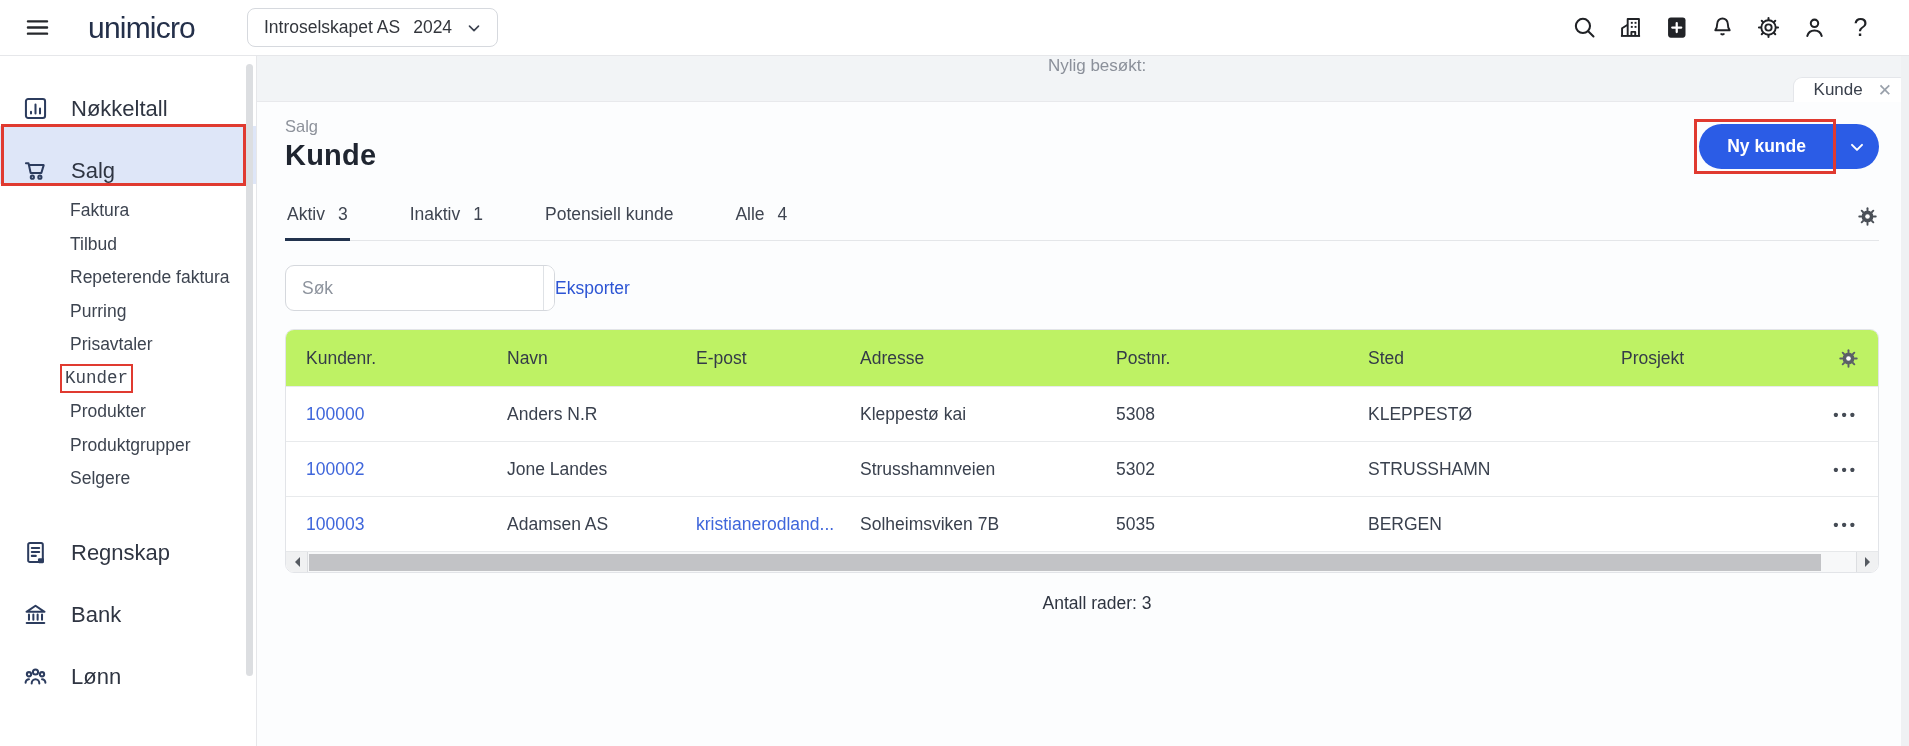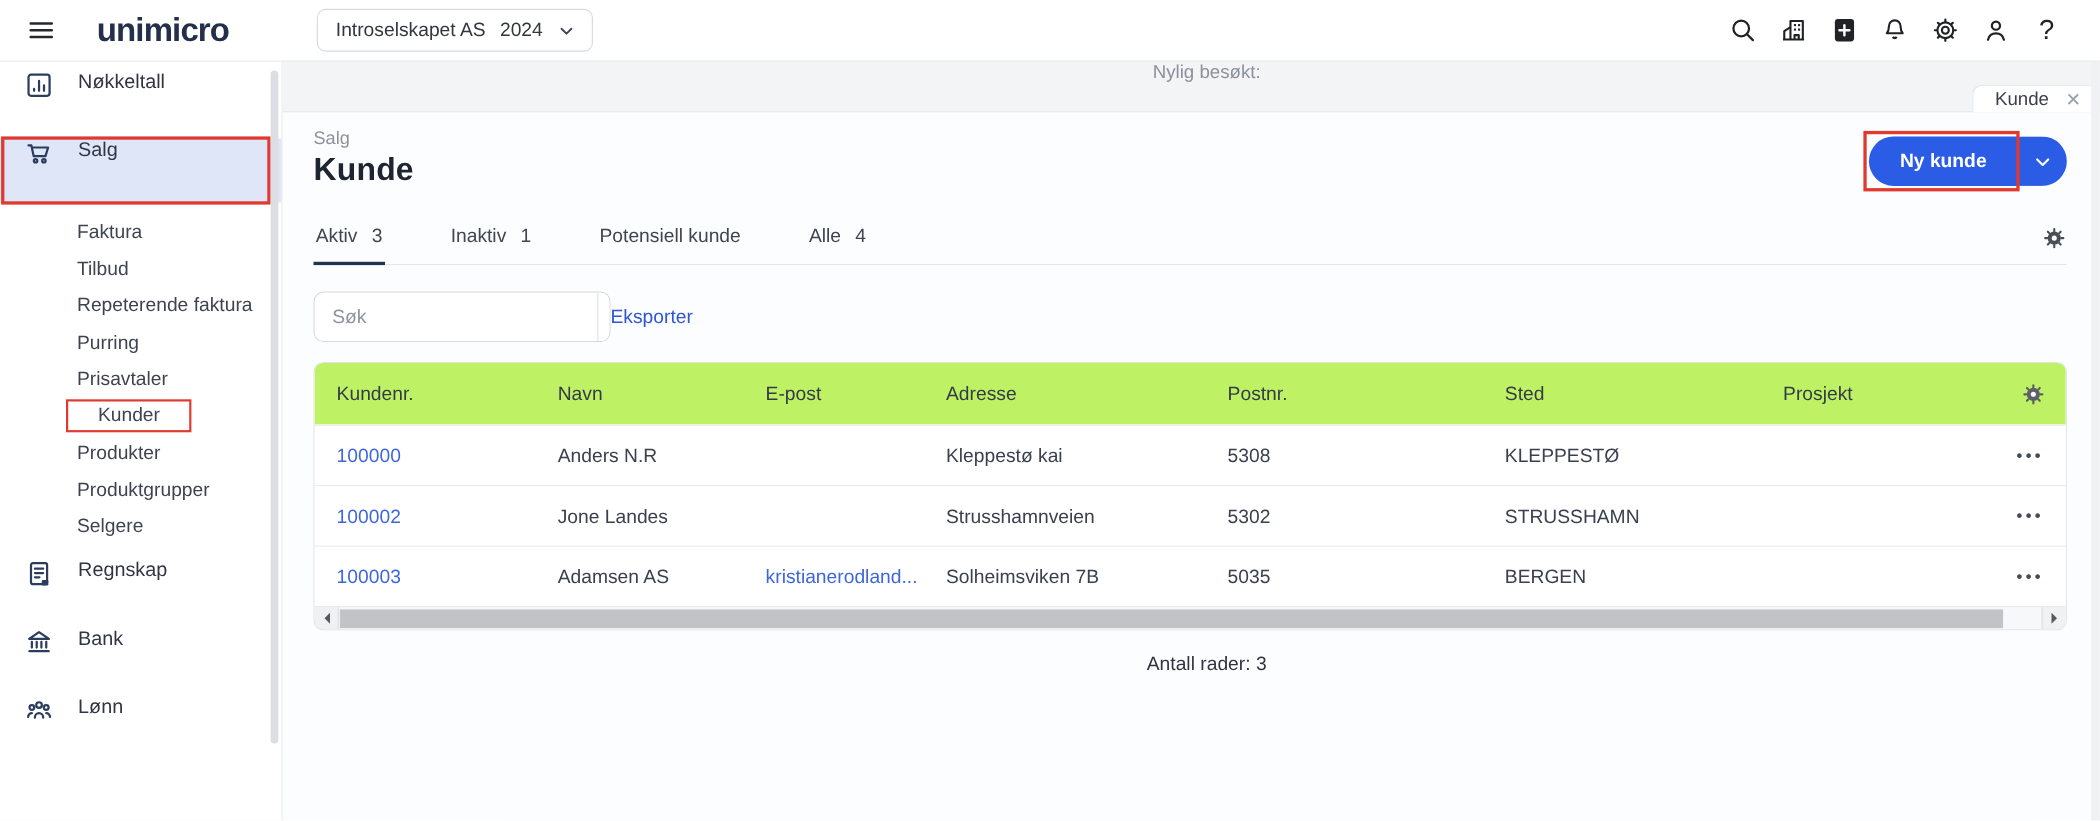--- a/index.html
+++ b/index.html
@@ -9,43 +9,43 @@
     background: #fff; color: #2e3440; overflow: hidden;
     --accent: #2b5ce6; --red: #e03a30; --navy: #2c3c5e; --link: #3f66db;
   }
   svg { display: block; }
 
   
   .topbar { height: 56px; display: flex; align-items: center; padding: 0 34px 0 22px;
             background: #fff; border-bottom: 1px solid #e6e7ea; position: relative; z-index: 5; }
   .burger { width: 30px; height: 30px; border: none; background: none; cursor: pointer;
             display: flex; align-items: center; justify-content: center; }
-  .logo { font-size: 30px; font-weight: 700; color: #24304a; letter-spacing: -0.8px; margin-left: 36px; text-align: right; }
-  .company-sel { margin-left: 80px; height: 39px; display: flex; align-items: center; gap: 13px;
+  .logo { font-size: 30px; font-weight: 400; color: #24304a; letter-spacing: -0.8px; margin-left: 36px; text-align: right; }
+  .company-sel { margin-left: 52px; height: 39px; display: flex; align-items: center; gap: 13px;
                  border: 1px solid #d6d9de; border-radius: 8px; background: #fff; padding: 0 14px 0 16px;
                  font-size: 17.5px; color: #33363c; cursor: pointer; }
   .hdr-icons { margin-left: auto; display: flex; align-items: center; gap: 17px; }
   .hdr-icon { width: 29px; height: 29px; border: none; background: none; cursor: pointer;
               display: flex; align-items: center; justify-content: center; color: #202226; }
   .hdr-icon .qmark { font-size: 25px; font-weight: 500; color: #202226; }
 
   
   .shell { display: flex; height: 690px; }
   .sidebar { width: 257px; flex: none; background: #fff; border-right: 1px solid #e6e7ea;
              position: relative; padding-top: 4px; }
-  .side-item { height: 58px; display: flex; align-items: flex-start; gap: 22px; padding: 0 16px 0 22px;
-               font-size: 18px; color: #2f3542; cursor: pointer; position: relative; margin-top: 4px; }
+  .side-item { height: 58px; display: flex; align-items: flex-end; gap: 22px; padding: 0 16px 0 22px;
+               font-size: 22px; color: #2f3542; cursor: pointer; position: relative; margin-top: 4px; }
   .side-item .s-icon { width: 27px; height: 27px; flex: none; }
   .side-item.active { background: #dee6f8; }
   .side-item.annotated::after { content: ""; position: absolute; top: -2px; bottom: -2px; left: 1px; right: 10px;
                                 border: 3px solid var(--red); pointer-events: none; }
   .sub-list { padding: 10px 0 8px; }
   .sub-item { height: 33.5px; display: flex; align-items: center; padding-left: 70px;
               font-size: 17.5px; color: #3d4450; cursor: pointer; }
-  .sub-item .s-label.annotated { border: 2.5px solid var(--red); padding: 2px 27px 3px; margin-left: -10px; }
+  .sub-item .s-label.annotated { border: 2.5px solid var(--red); padding: 2px 3px 3px; margin-left: -10px; font-family: Liberation Mono, monospace; }
   .side-scroll { position: absolute; top: 8px; right: 3px; width: 7px; height: 612px;
                  background: #dcdee1; border-radius: 4px; }
 
   
   .main { flex: 1; min-width: 0; background: #fcfdfe; position: relative; }
   .page-scrollbar { position: absolute; top: 0; right: 0; bottom: 0; width: 8px; background: #eff1f3; }
 
   .recent-strip { height: 46px; background: #f2f4f6; border-bottom: 1px solid #e8e9ec;
                   display: flex; align-items: center; padding-left: 28px; flex-direction: column; }
   .recent-label { font-size: 17px; color: #8b909a; }

